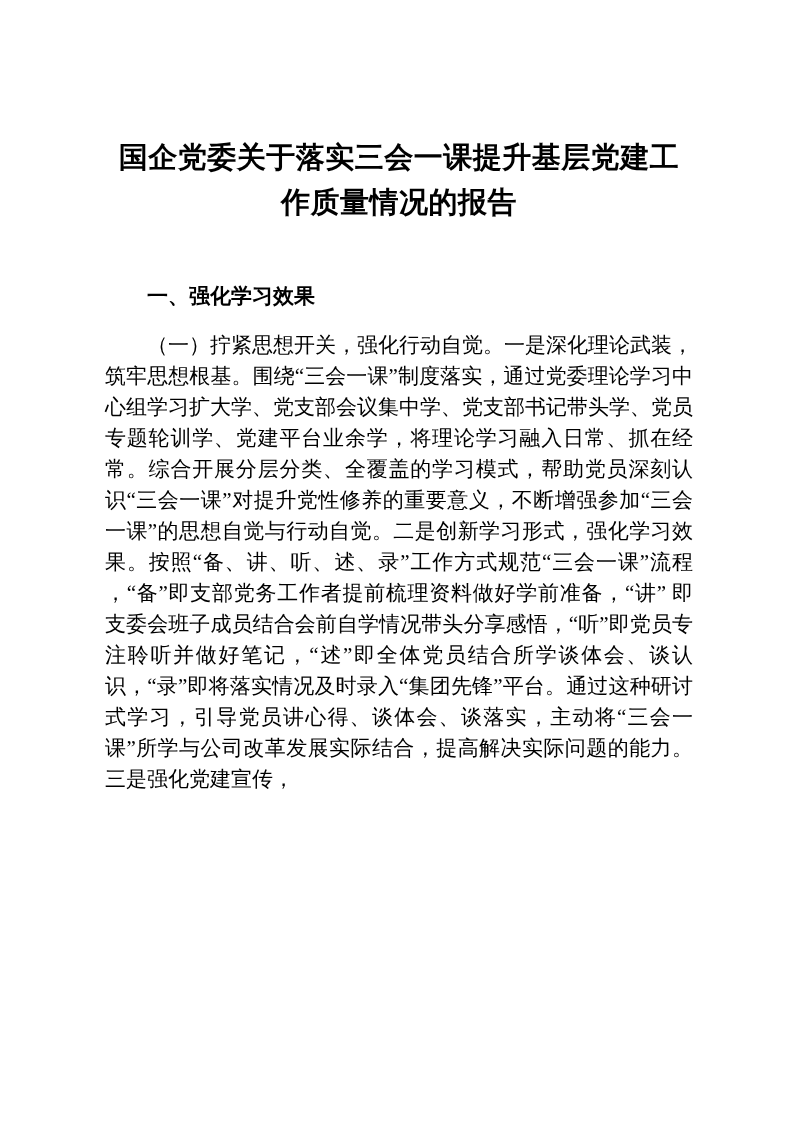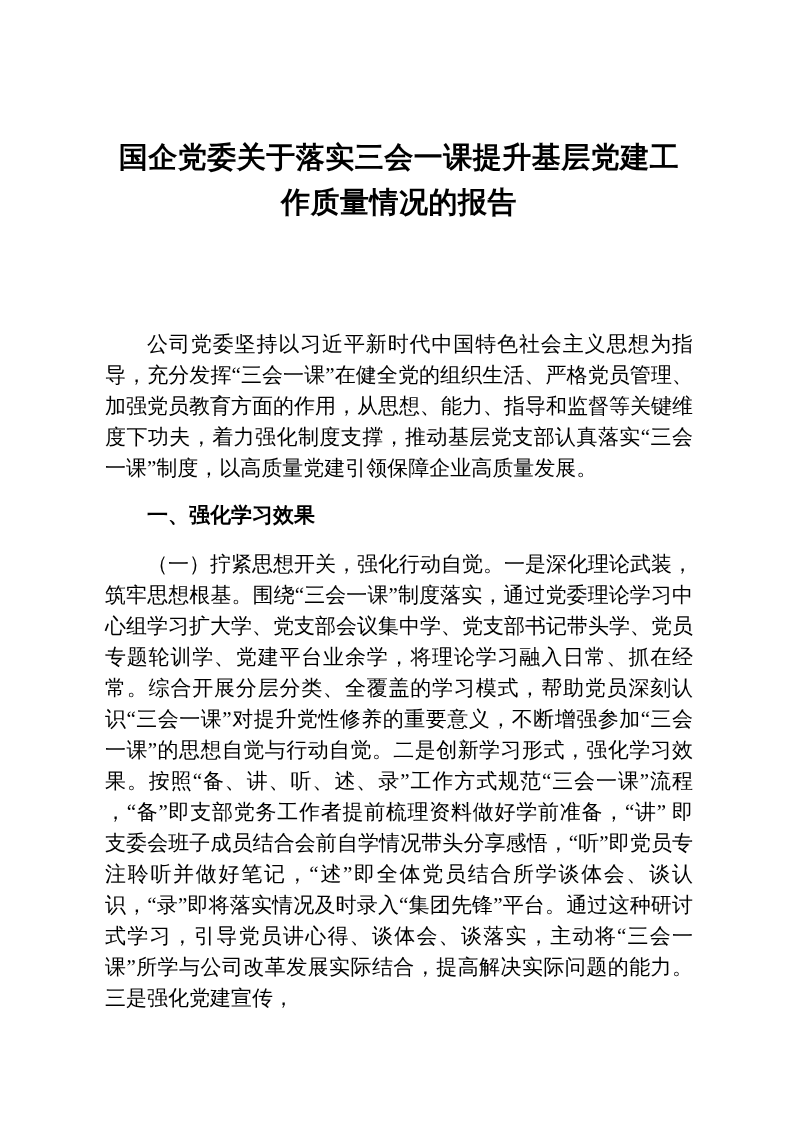--- a/index.html
+++ b/index.html
@@ -17,21 +17,21 @@
     padding: 135px 100px 60px 105px;
     font-family: "Liberation Serif", "DejaVu Serif", serif;
     color: #000000;
     overflow: hidden;
   }
   .doc-title {
     font-size: 29px;
     font-weight: bold;
     text-align: center;
     line-height: 45px;
-    margin: 0 0 104px 0;
+    margin: 0 0 56px 0;
     letter-spacing: 0.5px;
   }
   .para {
     font-size: 21px;
     line-height: 31px;
     text-align: justify;
     text-indent: 2em;
     margin: 0;
     word-break: break-all;
   }
@@ -42,18 +42,17 @@
     text-indent: 2em;
     margin: 16px 0 18px 0;
   }
 </style>
 </head>
 <body>
 
 <div class="page">
   <h1 class="doc-title">国企党委关于落实三会一课提升基层党建工作质量情况的报告</h1>
 
-  <p class="para">公司党委坚持以习近平新时代中国特色社会主义思想为指导，充分发挥“三会一课”在健全党的组织生活、严格党员管理、加强党员教育方面的作用，从思想、能力、指导和监督等关键维度下功夫，着力强化制度支撑，推动基层党支部认真落实“三会一课”制度，以高质量党建引领保障企业高质量发展。</p>
 
   <h2 class="section-heading">一、强化学习效果</h2>
 
   <p class="para">（一）拧紧思想开关，强化行动自觉。一是深化理论武装，筑牢思想根基。围绕“三会一课”制度落实，通过党委理论学习中心组学习扩大学、党支部会议集中学、党支部书记带头学、党员专题轮训学、党建平台业余学，将理论学习融入日常、抓在经常。综合开展分层分类、全覆盖的学习模式，帮助党员深刻认识“三会一课”对提升党性修养的重要意义，不断增强参加“三会一课”的思想自觉与行动自觉。二是创新学习形式，强化学习效果。按照“备、讲、听、述、录”工作方式规范“三会一课”流程 ，“备”即支部党务工作者提前梳理资料做好学前准备，“讲” 即支委会班子成员结合会前自学情况带头分享感悟，“听”即党员专注聆听并做好笔记，“述”即全体党员结合所学谈体会、谈认识，“录”即将落实情况及时录入“集团先锋”平台。通过这种研讨式学习，引导党员讲心得、谈体会、谈落实，主动将“三会一课”所学与公司改革发展实际结合，提高解决实际问题的能力。三是强化党建宣传，</p>
 </div>
 
 </body></html>

